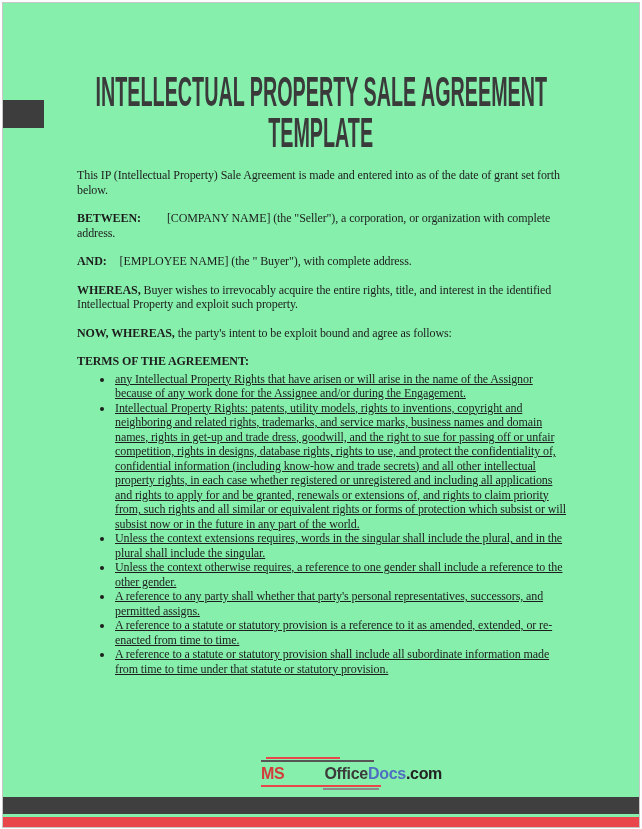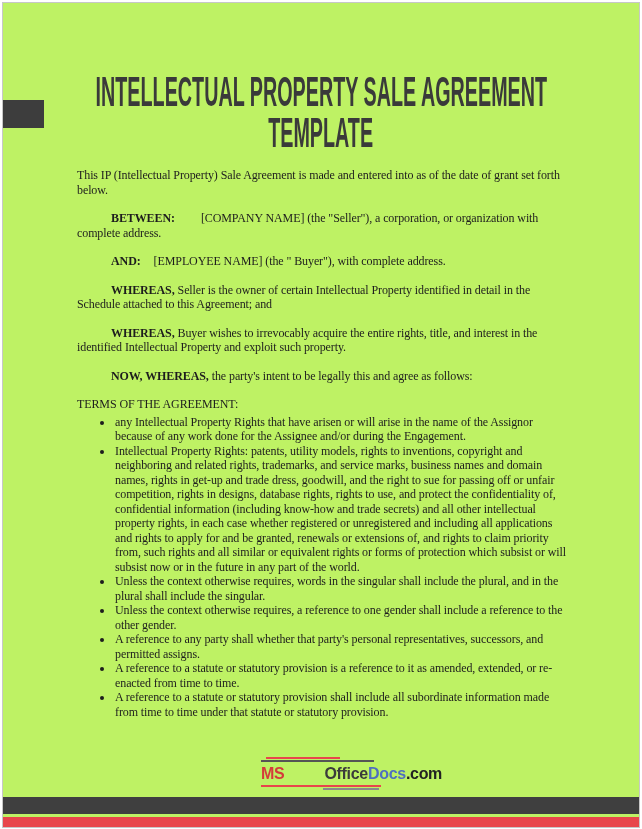--- a/index.html
+++ b/index.html
@@ -1,21 +1,21 @@
 <!DOCTYPE html>
 <html><head>
 <meta charset="utf-8">
 <style>
   * { margin: 0; padding: 0; box-sizing: border-box; }
   html, body { width: 642px; height: 829px; background: #ffffff; }
   body { font-family: "Liberation Serif", serif; position: relative; overflow: hidden; }
 
   .page {
     position: absolute; left: 2px; top: 2px; right: 2px; bottom: 1px;
-    border: 1px solid #c7c7c7; background: #bef264; overflow: hidden;
+    border: 1px solid #c7c7c7; background: #86efac; overflow: hidden;
   }
 
   .side-tab {
     position: absolute; left: 0px; top: 97px; width: 41px; height: 28px;
     background: #3d3d3d;
   }
 
   .title {
     margin-top: 68px; width: 100%;
     display: flex; flex-direction: column; align-items: center;
@@ -28,30 +28,30 @@
     font-size: 42px; line-height: 41px;
     transform: scaleX(0.47); transform-origin: center;
   }
 
   .content {
     padding: 15px 70px 0 74px;
     color: #1d1d1d;
     font-size: 12px; line-height: 14.5px; letter-spacing: -0.1px;
   }
   .para { margin-bottom: 14px; }
-  .clause strong { font-weight: bold; margin-left: 34px; }
+  .clause strong { font-weight: bold; }
   .spacer { display: inline-block; height: 1px; }
   .sp-wide { width: 26px; }
   .sp-med { width: 13px; }
   .sp-sm  { width: 3px; }
 
-  .terms-heading { font-weight: normal; margin-bottom: 3px; }
+  .terms-heading { font-weight: bold; margin-bottom: 3px; }
 
   ul.terms { list-style: disc outside; padding-left: 37px; margin: 0; }
-  ul.terms li { padding-left: 1px; }
+  ul.terms li { padding-left: 1px; text-decoration: underline; }
 
   .logo {
     position: absolute; left: 50%; transform: translateX(-50%);
     bottom: 37px; width: 120px;
     font-family: "Liberation Sans", sans-serif;
   }
   .logo-line { height: 2px; }
   .l-top-red   { width: 62%; margin-left: 5px; background: #e8464b; margin-bottom: 1px; }
   .l-top-gray  { width: 94%; background: #555555; margin-bottom: 2px; }
   .logo-text {
@@ -82,32 +82,31 @@
   </h1>
 
   <div class="content">
 
     <p class="para"><span>This IP (Intellectual Property) Sale Agreement is made and entered into as of the date of grant set forth below.</span></p>
 
     <p class="para clause"><strong>BETWEEN:</strong><span class="spacer sp-wide"></span><span>[COMPANY NAME] (the "Seller"), a corporation, or organization with complete address.</span></p>
 
     <p class="para clause"><strong>AND:</strong><span class="spacer sp-med"></span><span>[EMPLOYEE NAME] (the " Buyer"), with complete address.</span></p>
 
-    <p class="para clause"><strong>WHEREAS,</strong><span class="spacer sp-sm"></span><span>Seller is the owner of certain Intellectual Property identified in detail in the Schedule attached to this Agreement; and</span></p>
 
     <p class="para clause"><strong>WHEREAS,</strong><span class="spacer sp-sm"></span><span>Buyer wishes to irrevocably acquire the entire rights, title, and interest in the identified Intellectual Property and exploit such property.</span></p>
 
-    <p class="para clause"><strong>NOW, WHEREAS,</strong><span class="spacer sp-sm"></span><span>the party's intent to be legally this and agree as follows:</span></p>
+    <p class="para clause"><strong>NOW, WHEREAS,</strong><span class="spacer sp-sm"></span><span>the party's intent to be exploit bound and agree as follows:</span></p>
 
     <div class="terms-heading">TERMS OF THE AGREEMENT:</div>
 
     <ul class="terms">
       <li>any Intellectual Property Rights that have arisen or will arise in the name of the Assignor because of any work done for the Assignee and/or during the Engagement.</li>
       <li>Intellectual Property Rights: patents, utility models, rights to inventions, copyright and neighboring and related rights, trademarks, and service marks, business names and domain names, rights in get-up and trade dress, goodwill, and the right to sue for passing off or unfair competition, rights in designs, database rights, rights to use, and protect the confidentiality of, confidential information (including know-how and trade secrets) and all other intellectual property rights, in each case whether registered or unregistered and including all applications and rights to apply for and be granted, renewals or extensions of, and rights to claim priority from, such rights and all similar or equivalent rights or forms of protection which subsist or will subsist now or in the future in any part of the world.</li>
-      <li>Unless the context otherwise requires, words in the singular shall include the plural, and in the plural shall include the singular.</li>
+      <li>Unless the context extensions requires, words in the singular shall include the plural, and in the plural shall include the singular.</li>
       <li>Unless the context otherwise requires, a reference to one gender shall include a reference to the other gender.</li>
       <li>A reference to any party shall whether that party's personal representatives, successors, and permitted assigns.</li>
       <li>A reference to a statute or statutory provision is a reference to it as amended, extended, or re-enacted from time to time.</li>
       <li>A reference to a statute or statutory provision shall include all subordinate information made from time to time under that statute or statutory provision.</li>
     </ul>
 
   </div>
 
   <div class="logo">
     <div class="logo-line l-top-red"></div>

